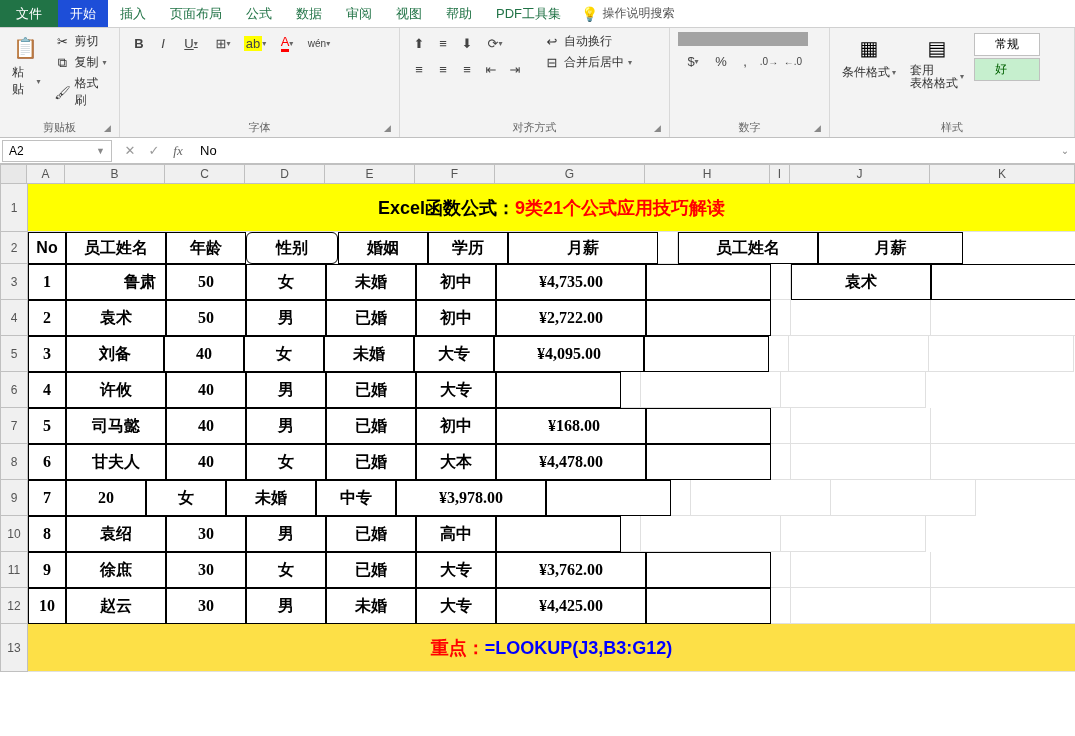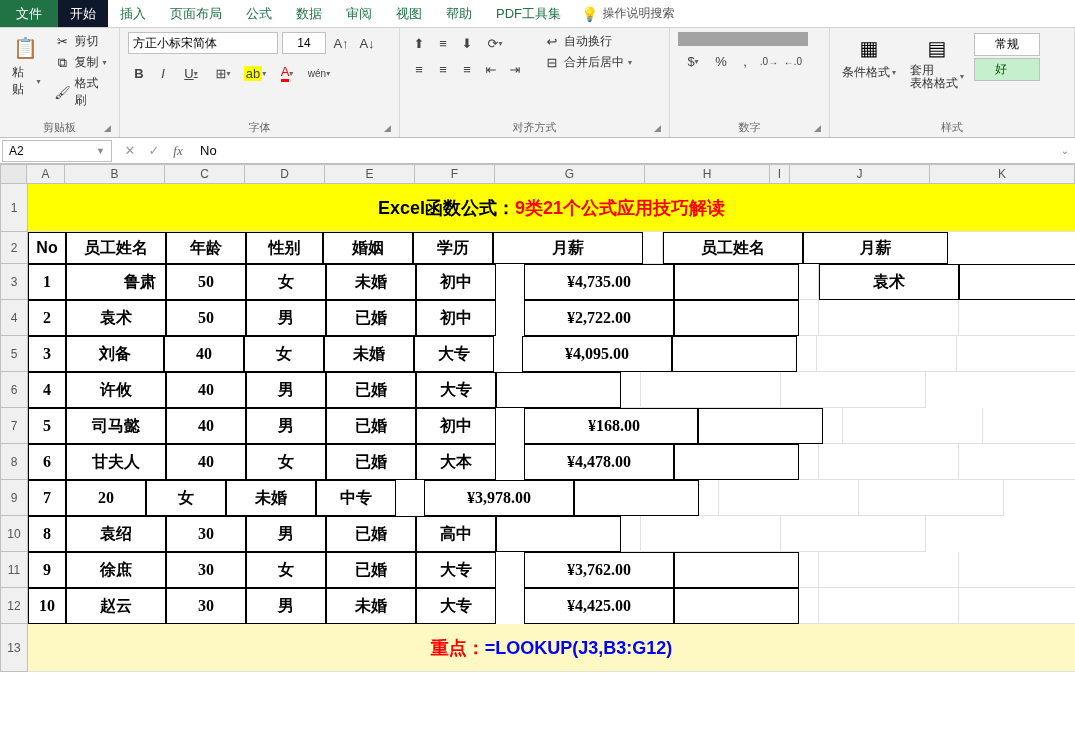--- a/index.html
+++ b/index.html
@@ -1,21 +1,21 @@
 <!DOCTYPE html>
 <html><head>
 <meta charset="utf-8">
 <style>
 * { margin:0; padding:0; box-sizing:border-box; font-family:"Microsoft YaHei",Arial,sans-serif; }
 body { background:#fff; font-size:12px; overflow:hidden; width:1075px; height:736px; }
 
 
 .ribbon-tabs { background:#fff; display:flex; align-items:stretch; height:28px; border-bottom:1px solid #d0d0d0; }
 .tab { padding:6px 12px; color:#217346; cursor:pointer; font-size:13px; display:flex; align-items:center; }
-.tab.active { background:#0f172a; color:#fff; }
+.tab.active { background:#1d4ed8; color:#fff; }
 .tab.file { background:#217346; color:#fff; padding:6px 16px; }
 .tell-me { display:flex; align-items:center; gap:4px; color:#555; margin-left:8px; }
 .bulb { color:#888; font-size:14px; }
 
 
 .ribbon { background:#f3f3f3; display:flex; border-bottom:1px solid #c0c0c0; height:110px; }
 .group { border-right:1px solid #d8d8d8; padding:4px 8px 2px; display:flex; flex-direction:column; justify-content:space-between; position:relative; }
 .group-label { text-align:center; font-size:11px; color:#666; padding-top:2px; position:relative; }
 .dlg-launcher { position:absolute; right:0; bottom:2px; font-size:9px; color:#888; cursor:pointer; }
 .group-body { display:flex; gap:6px; align-items:flex-start; flex:1; }
@@ -68,23 +68,23 @@
 .cell { border:1px solid #e0e0e0; border-top:none; border-left:none; display:flex; align-items:center; overflow:hidden; }
 
 
 .title-row .cell { background:#ffff00; }
 .title-text { width:100%; text-align:center; font-weight:bold; font-size:18px; }
 .title-black { color:#000; }
 .title-red { color:#ff0000; }
 
 .hdr-cell { font-weight:bold; font-size:16px; justify-content:center; border:1px solid #000 !important; }
 .data-cell { font-size:16px; justify-content:center; border:1px solid #000 !important; font-family:"Times New Roman","SimSun",serif; font-weight:bold; }
-.salary { justify-content:center;margin-left:28px; }
-
-.bottom-row .cell { background:#fef9c3;justify-content:center; }
+.salary { justify-content:center; }
+
+.bottom-row .cell { background:#fde047;justify-content:center; }
 .bottom-text { width:100%; text-align:center; font-weight:bold; font-size:18px; }
 .b-red { color:#ff0000; }
 .b-blue { color:#0000ff; }
 </style>
 </head>
 <body>
 
 <div class="ribbon-tabs">
   <div class="tab file">文件</div>
   <div class="tab active">开始</div>
@@ -127,30 +127,20 @@
             <span class="icn">🖌</span>
             <span>格式刷</span>
           </div>
       </div>
     </div>
     <div class="group-label"><span>剪贴板</span><span class="dlg-launcher">◢</span></div>
   </div>
 
   <div class="group" style="width:280px">
     <div style="display:flex;flex-direction:column;gap:4px;flex:1">
-      <div class="font-row">
-        <input class="font-sel font-name" value="方正小标宋简体" style="">
-        <input class="font-sel font-size" value="14" style="">
-        <button class="icon-btn">
-            <span>A↑</span>
-          </button>
-        <button class="icon-btn">
-            <span>A↓</span>
-          </button>
-      </div>
       <div class="btn-row">
         <button class="icon-btn" style="font-weight:bold">B</button>
         <button class="icon-btn" style="font-style:italic">I</button>
         <button class="icon-btn wide" style="text-decoration:underline">U<span class="mini-arrow">▾</span></button>
         <button class="icon-btn wide">
             <span>⊞</span>
             <span class="mini-arrow">▾</span>
           </button>
         <button class="icon-btn wide">
             <span style="background:#ffff00;padding:0 2px">ab</span>
@@ -294,21 +284,21 @@
     <div class="cells" id="cells">
         <div class="row title-row" style="height: 48px;">
           <div class="cell " style="width: 1048px;">
             <div class="title-text"><span class="title-black">Excel函数公式：</span><span class="title-red">9类21个公式应用技巧解读</span></div>
           </div>
         </div>
         <div class="row " style="height: 32px;">
           <div class="cell hdr-cell" style="width: 38px;">No</div>
           <div class="cell hdr-cell" style="width: 100px;">员工姓名</div>
           <div class="cell hdr-cell" style="width: 80px;">年龄</div>
-          <div class="cell hdr-cell" style="width: 77px;">性别</div>
+          <div class="cell hdr-cell" style="width: 92px; border-radius: 6px;">性别</div>
           <div class="cell hdr-cell" style="width: 90px;">婚姻</div>
           <div class="cell hdr-cell" style="width: 80px;">学历</div>
           <div class="cell hdr-cell" style="width: 150px;">月薪</div>
           <div class="cell " style="width: 20px;"></div>
           <div class="cell hdr-cell" style="width: 140px;">员工姓名</div>
           <div class="cell hdr-cell" style="width: 145px;">月薪</div>
         </div>
         <div class="row " style="height: 36px;">
           <div class="cell data-cell" style="width: 38px;">1</div>
           <div class="cell data-cell" style="width: 100px; padding-left: 48px;">鲁肃</div>
@@ -360,21 +350,21 @@
           <div class="cell " style="width: 140px;"></div>
           <div class="cell " style="width: 145px;"></div>
         </div>
         <div class="row " style="height: 36px;">
           <div class="cell data-cell" style="width: 38px;">5</div>
           <div class="cell data-cell" style="width: 100px;">司马懿</div>
           <div class="cell data-cell" style="width: 80px;">40</div>
           <div class="cell data-cell" style="width: 80px;">男</div>
           <div class="cell data-cell" style="width: 90px;">已婚</div>
           <div class="cell data-cell" style="width: 80px;">初中</div>
-          <div class="cell data-cell salary" style="width: 174px; padding-left: 6px;">¥168.00</div>
+          <div class="cell data-cell salary" style="width: 150px; padding-left: 6px;">¥168.00</div>
           <div class="cell data-cell" style="width: 125px;"></div>
           <div class="cell " style="width: 20px;"></div>
           <div class="cell " style="width: 140px;"></div>
           <div class="cell " style="width: 145px;"></div>
         </div>
         <div class="row " style="height: 36px;">
           <div class="cell data-cell" style="width: 38px;">6</div>
           <div class="cell data-cell" style="width: 100px;">甘夫人</div>
           <div class="cell data-cell" style="width: 80px;">40</div>
           <div class="cell data-cell" style="width: 80px;">女</div>

